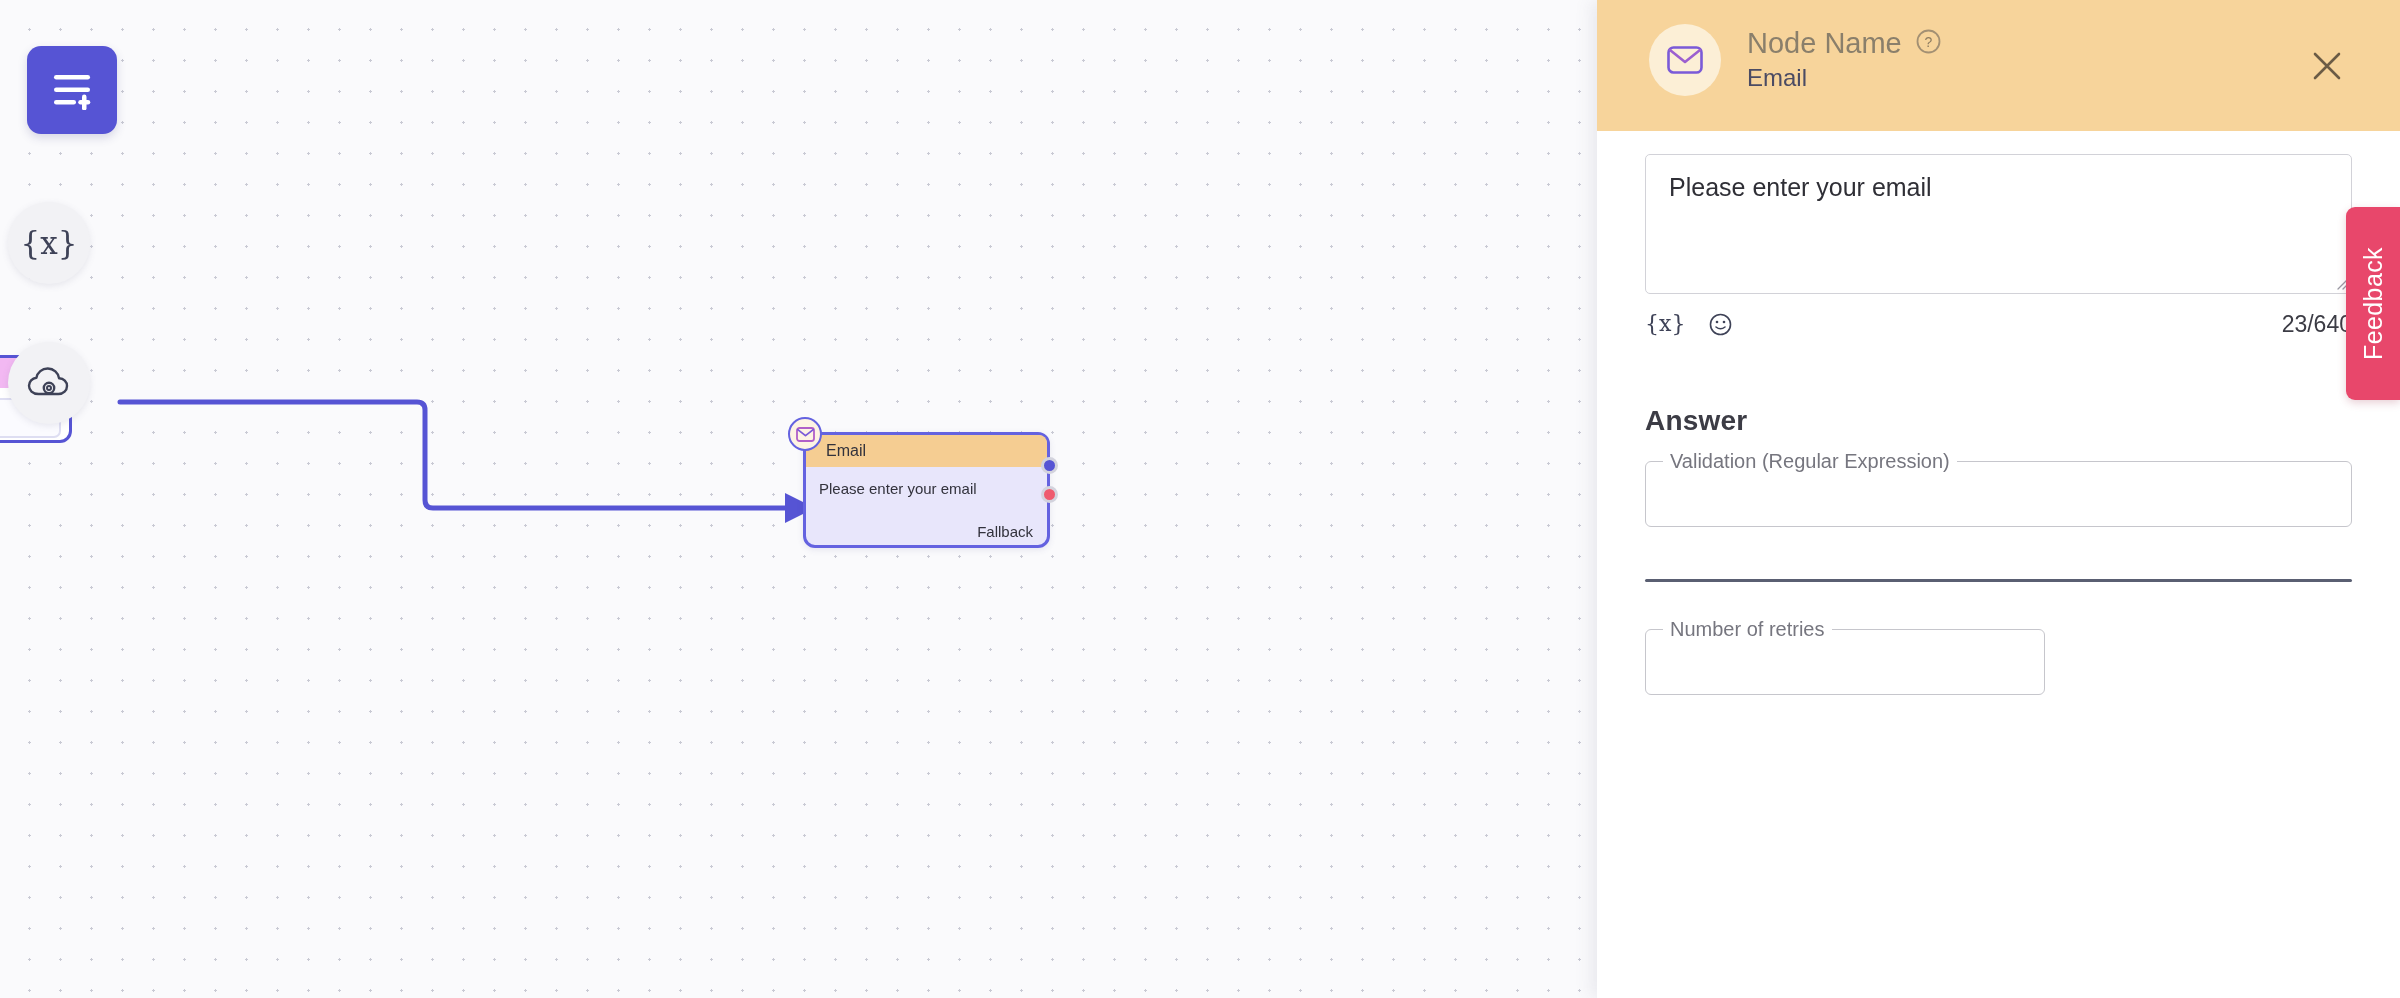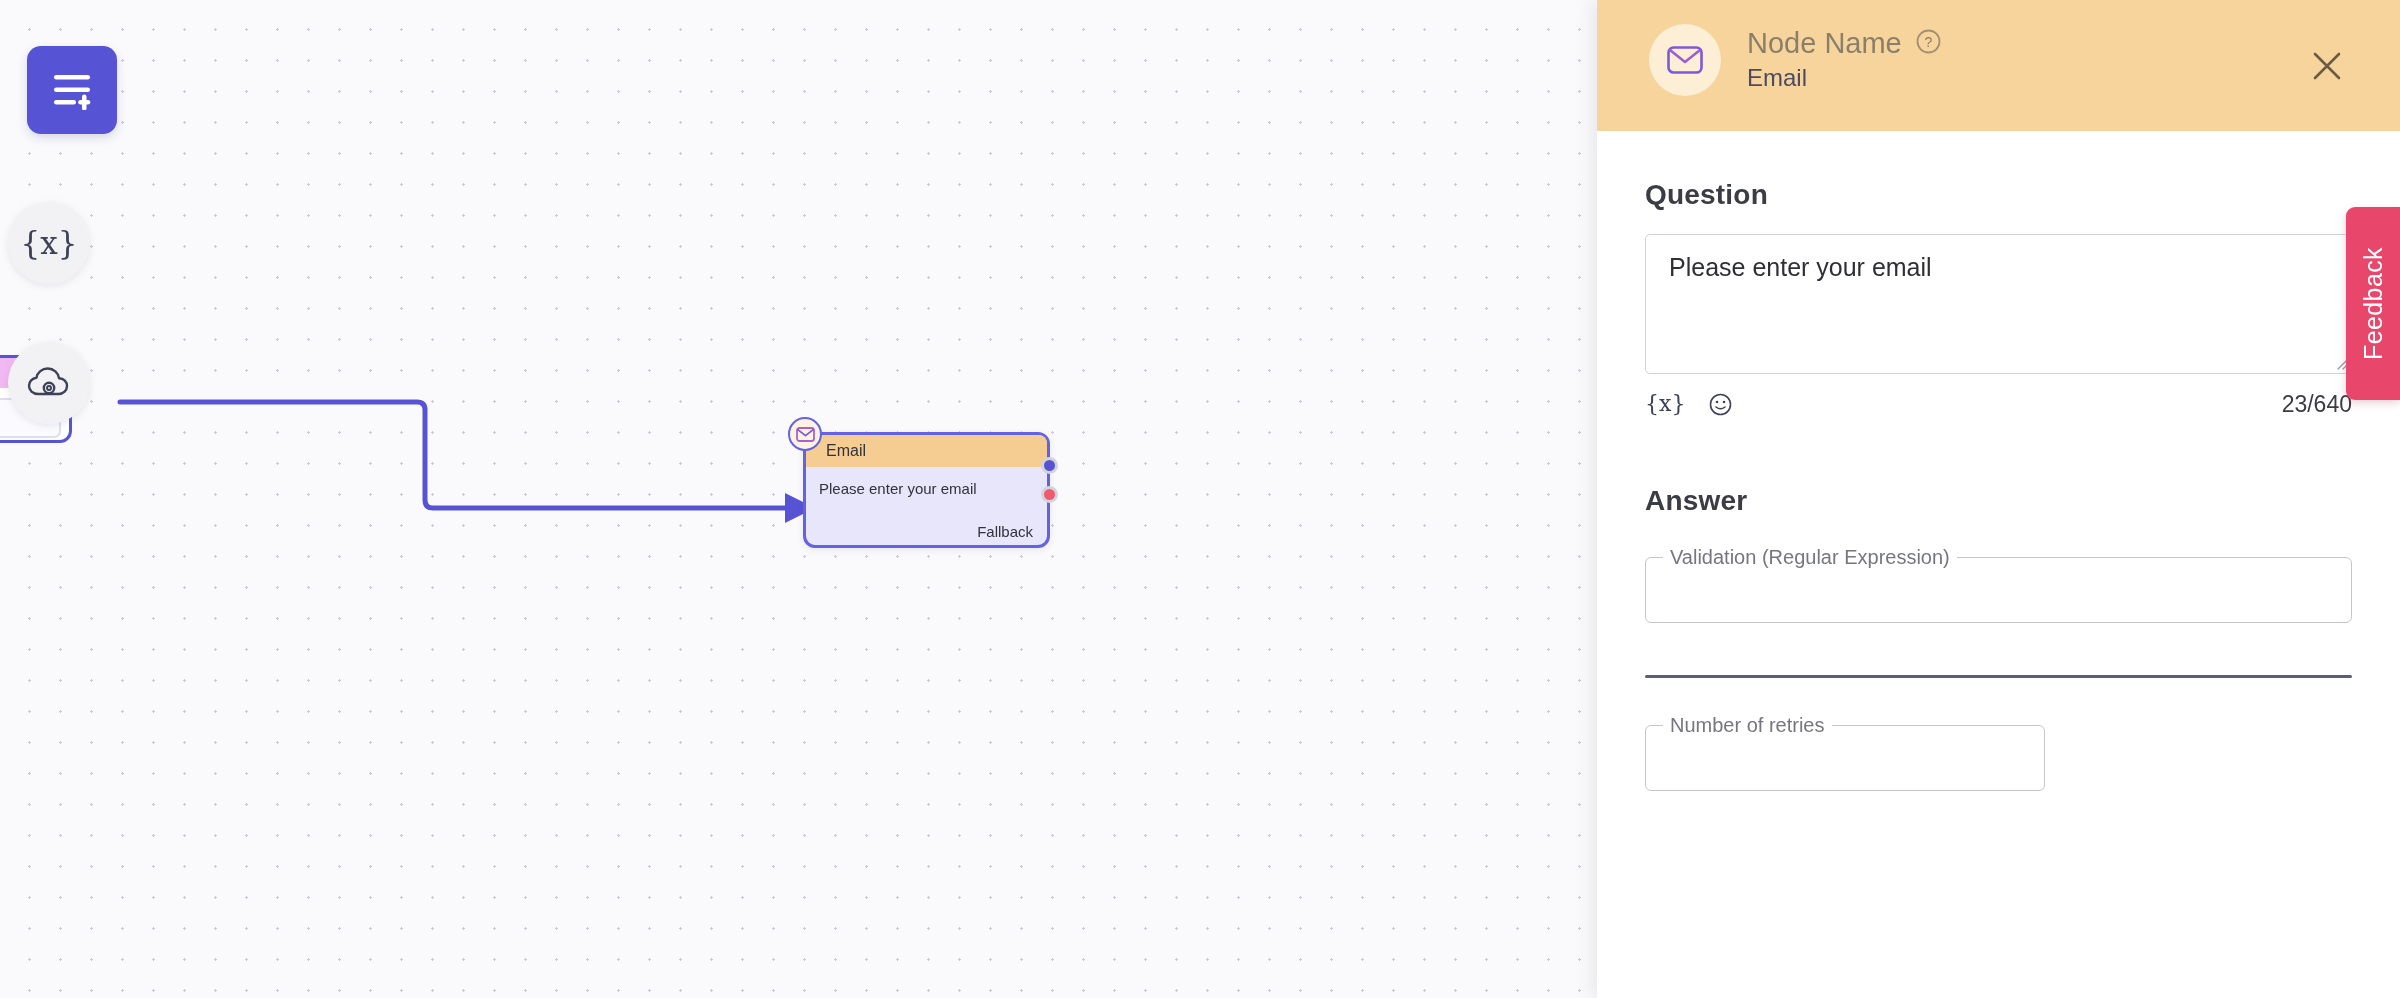--- a/index.html
+++ b/index.html
@@ -244,21 +244,21 @@
   .char-count {
     margin-left: auto;
     font-size: 23px;
     color: #3c3c45;
   }
 
   .answer-section { margin-top: 66px; }
 
   .outlined-field {
     position: relative;
-    margin-top: 40px;
+    margin-top: 24px;
     height: 66px;
     border: 1.5px solid #c6c6cc;
     border-radius: 6px;
     background: #ffffff;
   }
   .outlined-field .legend {
     position: absolute;
     left: 17px; top: -12px;
     padding: 0 7px;
     background: #ffffff;
@@ -395,21 +395,20 @@
 
       <div class="close-btn">
         <svg width="34" height="34" viewBox="0 0 34 34">
           <path d="M5 5 L29 29 M29 5 L5 29" stroke="#6b5b45" stroke-width="2.6" stroke-linecap="round"></path>
         </svg>
       </div>
     </div>
 
     <div class="panel-body">
 
-      <div class="section-title" id="question-title">Question</div>
 
       <div class="question-box">
         <div class="question-text">Please enter your email</div>
         <svg class="resize-grip" viewBox="0 0 16 16">
           <path d="M15 6 L6 15 M15 11 L11 15" stroke="#9a9aa4" stroke-width="1.3" stroke-linecap="round"></path>
         </svg>
       </div>
 
       <div class="q-footer">
         <div class="q-icons">

